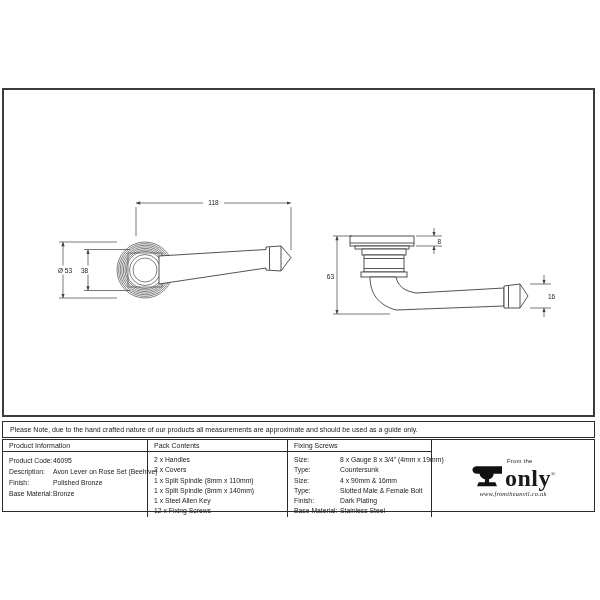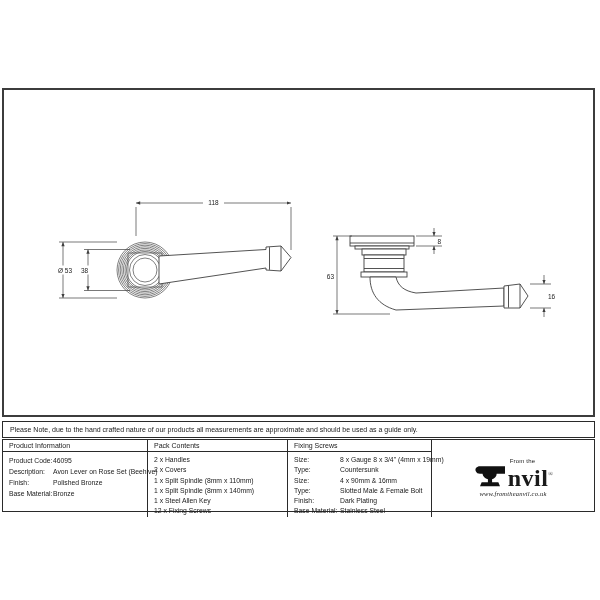--- a/index.html
+++ b/index.html
@@ -232,21 +232,21 @@
     <div class="col logo-col">
       <div class="logo">
         <div class="logo-row">
           <svg class="anvil-glyph" viewBox="0 0 40 30">
             <path fill="#111" d="M3,10 C1.5,7 4,4 8,4 L38,4 L38,13 L28,13 C28,16.5 25.5,18.5 22.5,19.5
                      L22.5,23 L30,23 L32,28 L8,28 L10,23 L17.5,23 L17.5,19.5
                      C14,18.5 11.5,16.5 11,13 L8,13 C5.5,13 3.8,12 3,10 Z"></path>
           </svg>
           <div class="logo-right">
             <div class="logo-tagline">From the</div>
-            <div class="logo-name"><span>nvil</span><sup>®</sup></div>
+            <div class="logo-name"><span>only</span><sup>®</sup></div>
           </div>
         </div>
         <div class="logo-site">www.fromtheanvil.co.uk</div>
       </div>
     </div>
 
   </div>
 </div>
 
 </body></html>

